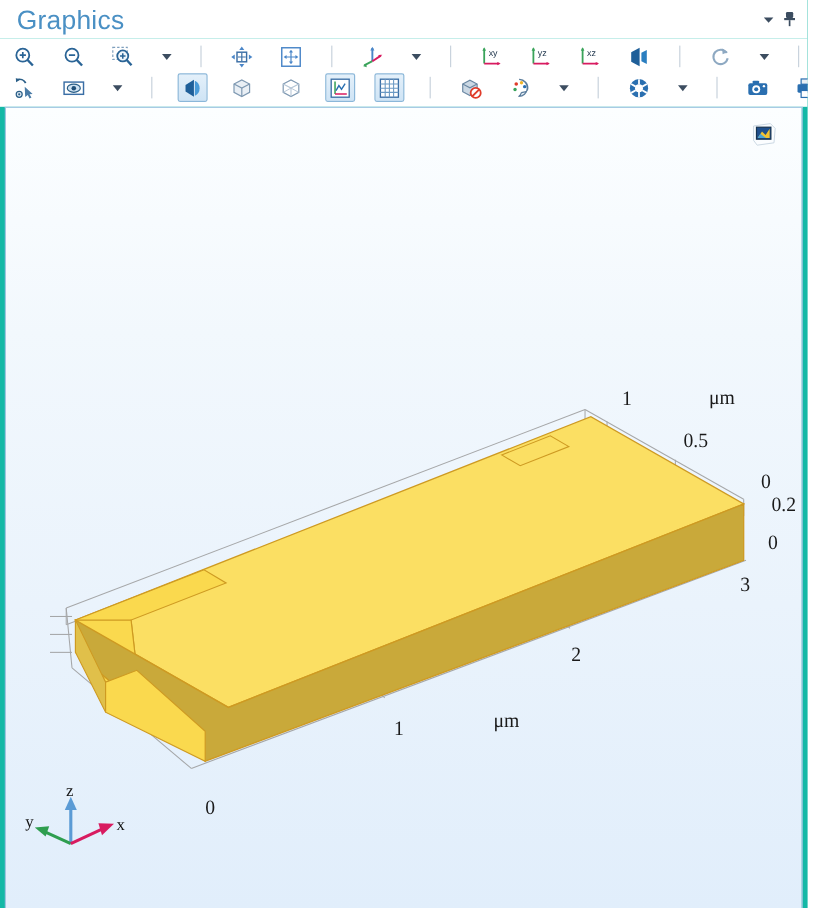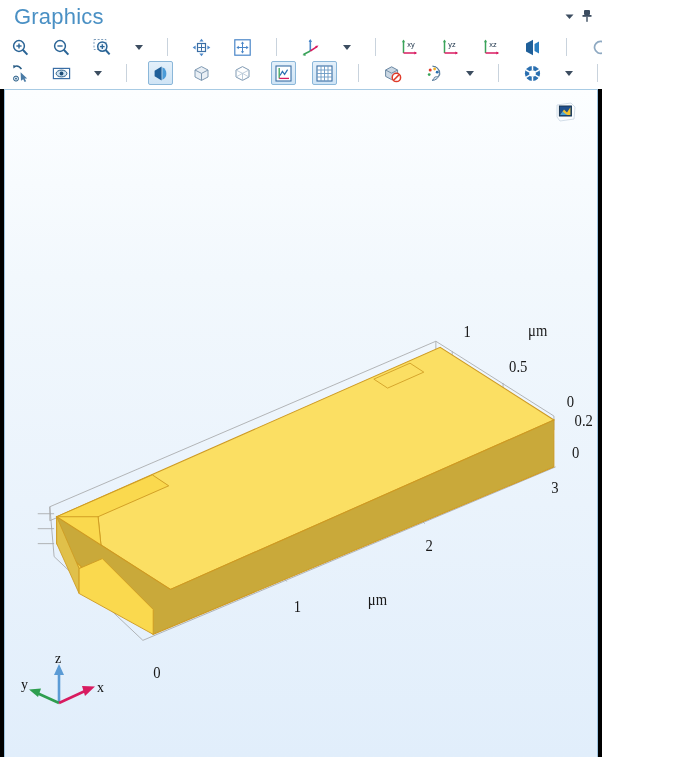--- a/index.html
+++ b/index.html
@@ -6,24 +6,24 @@
   html, body {
     margin: 0;
     padding: 0;
     background: #ffffff;
   }
   body {
     font-family: "Liberation Sans", sans-serif;
   }
   #app {
     position: relative;
-    width: 602px;
+    width: 673px;
     height: 757px;
     overflow: hidden;
-    background: #000000;
+    background: #14b8a6;
     box-sizing: border-box;
   }
 
   
   .titlebar {
     position: relative;
     height: 32px;
     background: #ffffff;
     display: flex;
     align-items: center;

